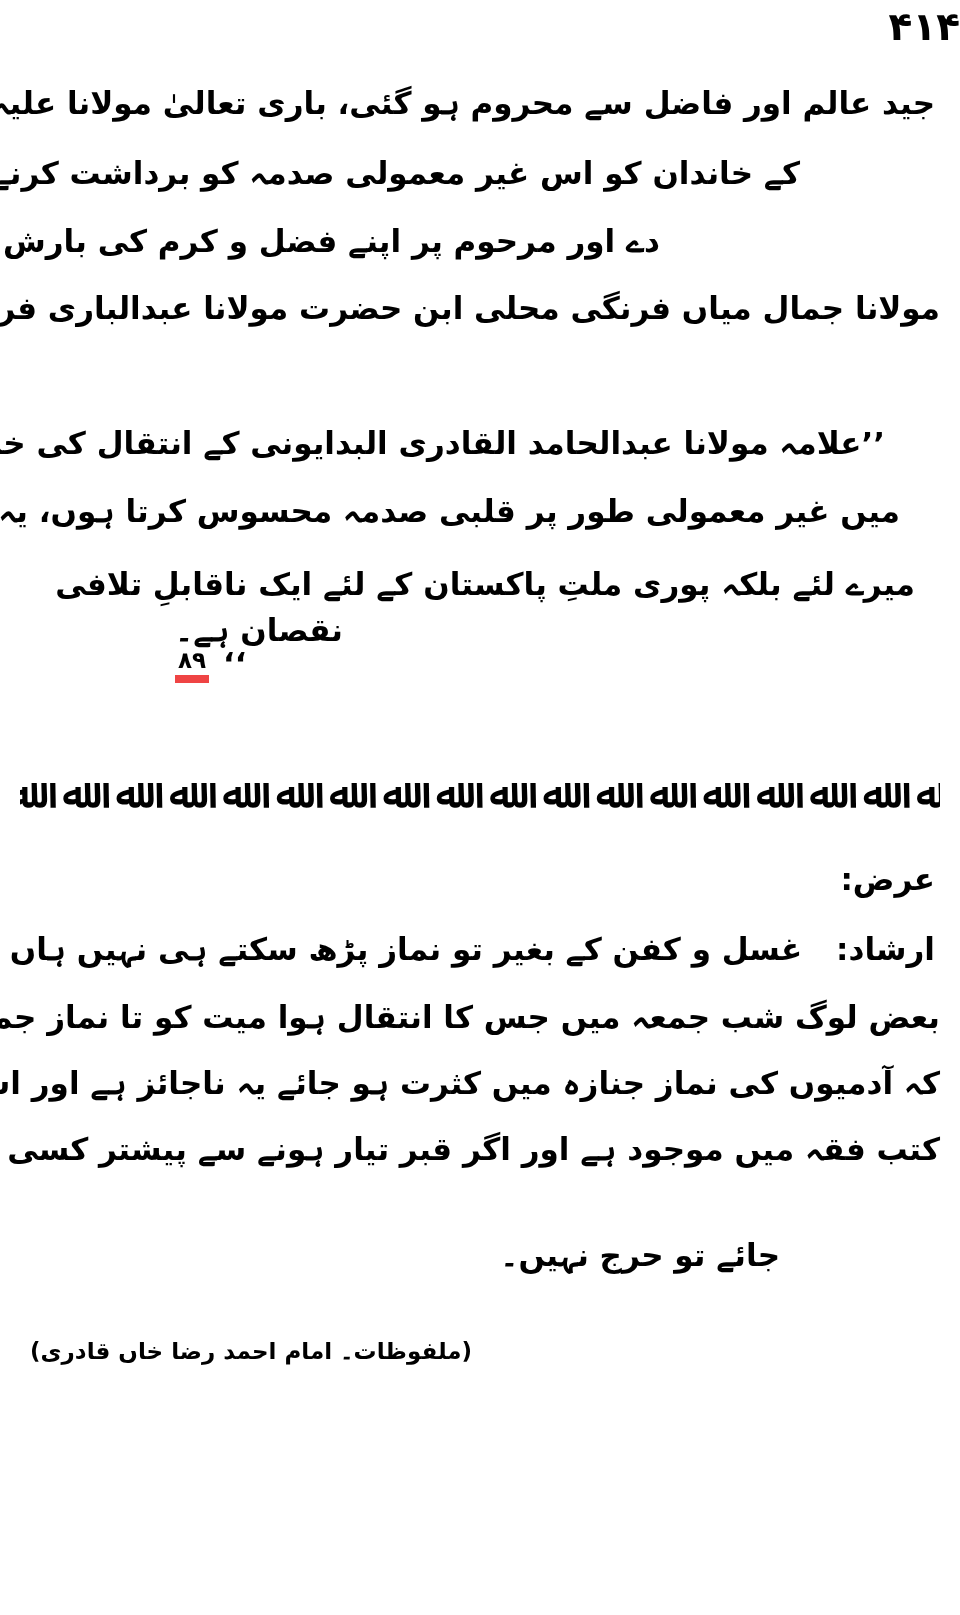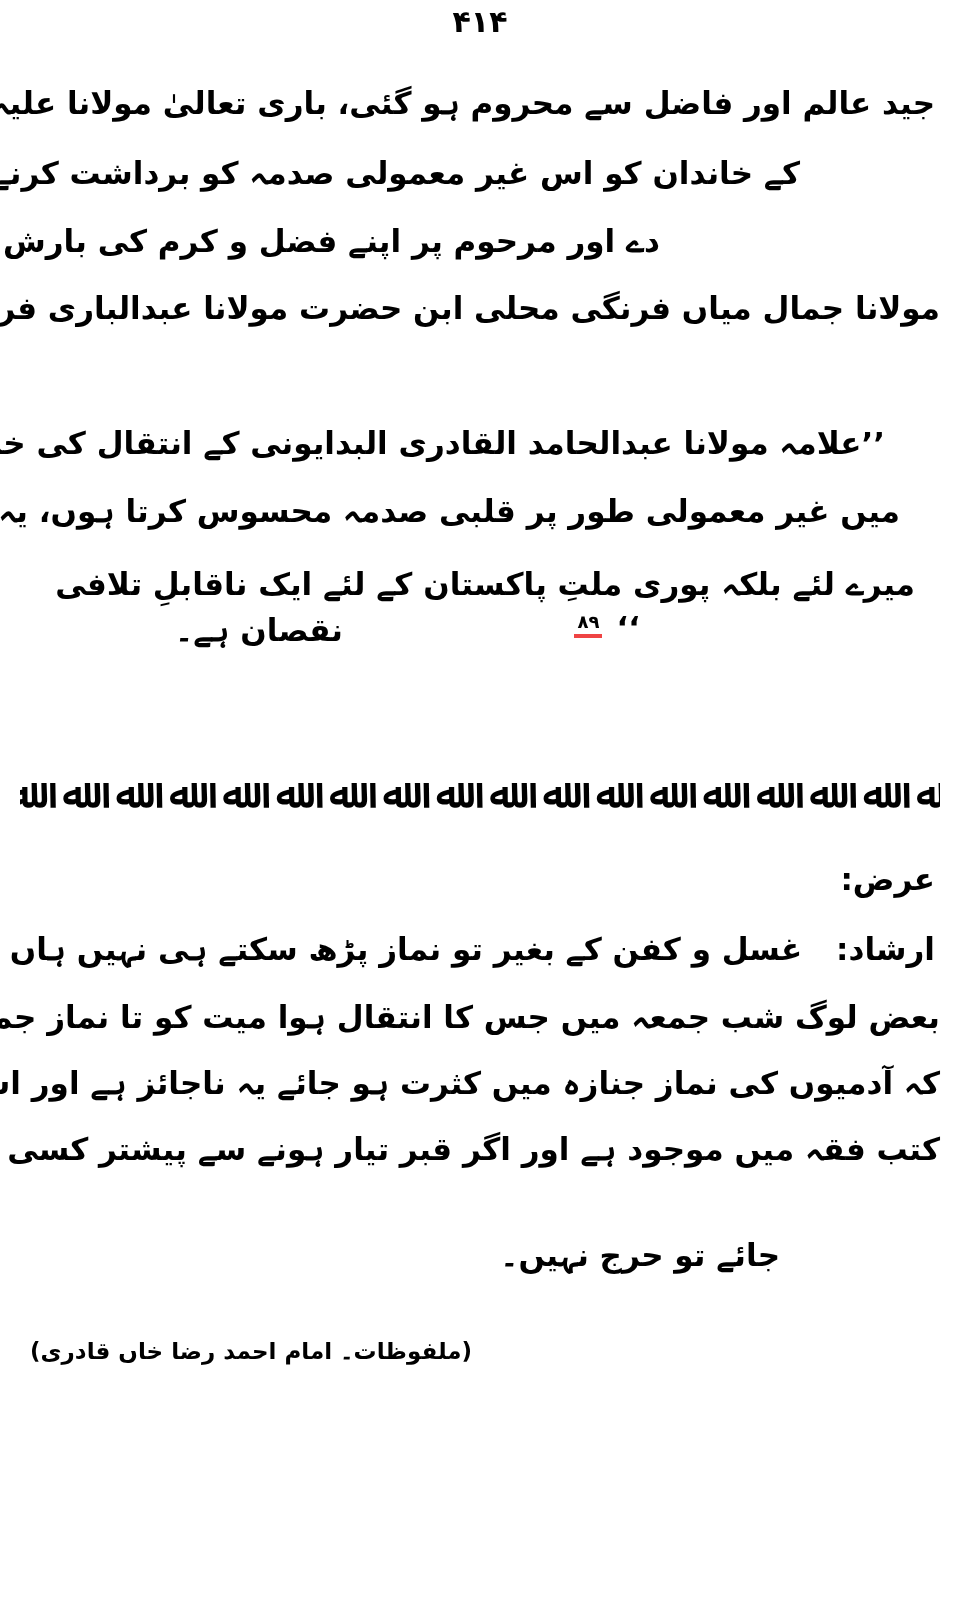--- a/index.html
+++ b/index.html
@@ -19,39 +19,38 @@
     font-weight:bold;
     font-size:31px;
     line-height:1.5;
     direction:rtl;
   }
   .page-number{
     position:absolute;
     top:4px;
     left:0;
     right:0;
-    text-align:center;
     font-weight:bold;
-    font-size:30px;
+    font-size:39px;
   }
   .quote-last{
     position:absolute;
     left:175px;
     width:465px;
     display:flex;
     direction:ltr;
     justify-content:space-between;
     align-items:flex-start;
     font-weight:bold;
     font-size:31px;
   }
   .footnote-group{display:flex;direction:ltr;gap:14px;align-items:flex-start;}
   .footnote-num{
-    font-size:18px;
-    border-bottom:4px solid #ef4444;
+    font-size:23px;
+    border-bottom:8px solid #ef4444;
     padding:0 3px 2px 3px;
     line-height:1.1;
   }
   .quote-mark{font-size:31px;line-height:1;}
   .ornament-divider{
     position:absolute;
     top:722px;
     left:20px;
     right:20px;
     text-align:center;
@@ -85,21 +84,21 @@
   <div class="line" style="top:80px;right:25px;">جید عالم اور فاضل سے محروم ہو گئی، باری تعالیٰ مولانا علیہ الرحمۃ</div>
   <div class="line" style="top:150px;right:160px;">کے خاندان کو اس غیر معمولی صدمہ کو برداشت کرنے کی ہمت</div>
   <div class="line" style="top:218px;right:300px;">دے اور مرحوم پر اپنے فضل و کرم کی بارش فرمائے، آمین۔ ‘‘</div>
 
   <div class="line" style="top:285px;right:20px;">مولانا جمال میاں فرنگی محلی ابن حضرت مولانا عبدالباری فرنگی محلی (قدس سرہٗ)</div>
 
   <div class="line" style="top:420px;right:75px;">’’علامہ مولانا عبدالحامد القادری البدایونی کے انتقال کی خبر سے</div>
   <div class="line" style="top:488px;right:60px;">میں غیر معمولی طور پر قلبی صدمہ محسوس کرتا ہوں، یہ حادثہ نہ صرف</div>
   <div class="line" style="top:552px;right:45px;margin-top:9px;">میرے لئے بلکہ پوری ملتِ پاکستان کے لئے ایک ناقابلِ تلافی</div>
 
-  <div class="quote-last" style="top:612px;">
+  <div class="quote-last" style="top:612px;flex-direction:column;">
     <span>نقصان ہے۔</span>
     <span class="footnote-group">
       <span class="footnote-num">۸۹</span>
       <span class="quote-mark">‘‘</span>
     </span>
   </div>
 
   <div class="ornament-divider">ﷲ ﷲ ﷲ ﷲ ﷲ ﷲ ﷲ ﷲ ﷲ ﷲ ﷲ ﷲ ﷲ ﷲ ﷲ ﷲ ﷲ ﷲ</div>
 
   <div class="line qa-line" style="top:856px;right:25px;">

